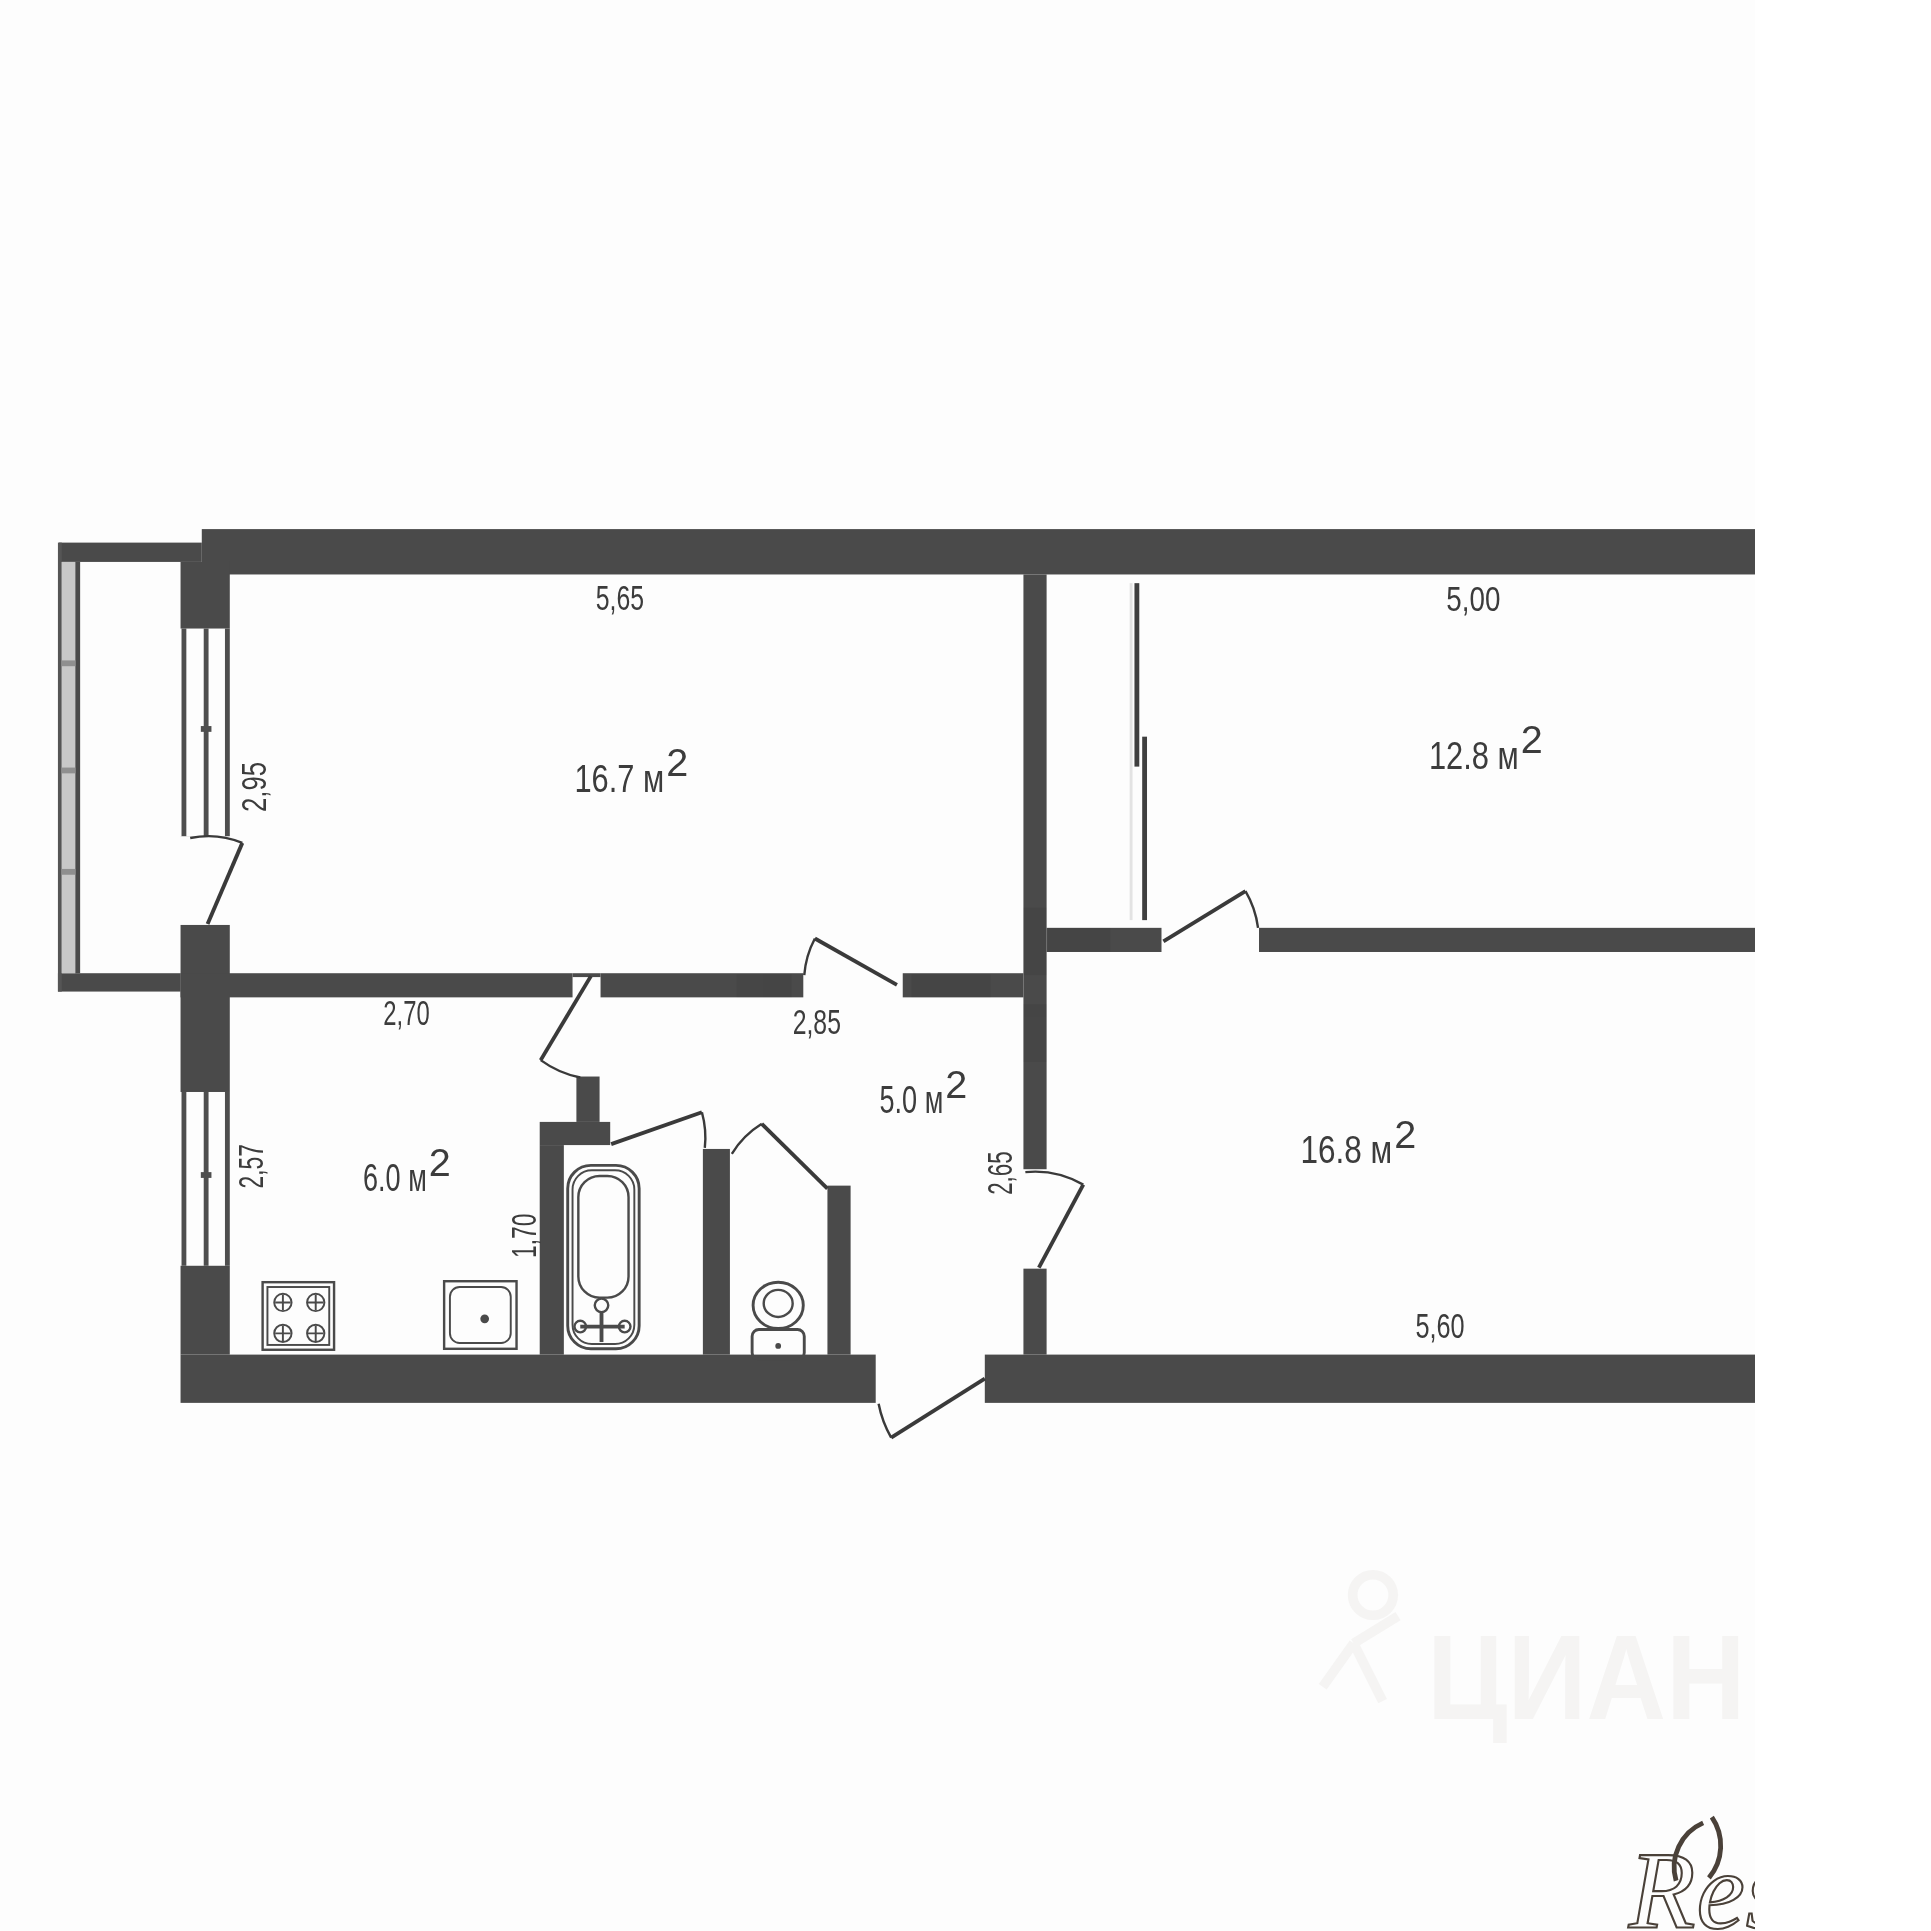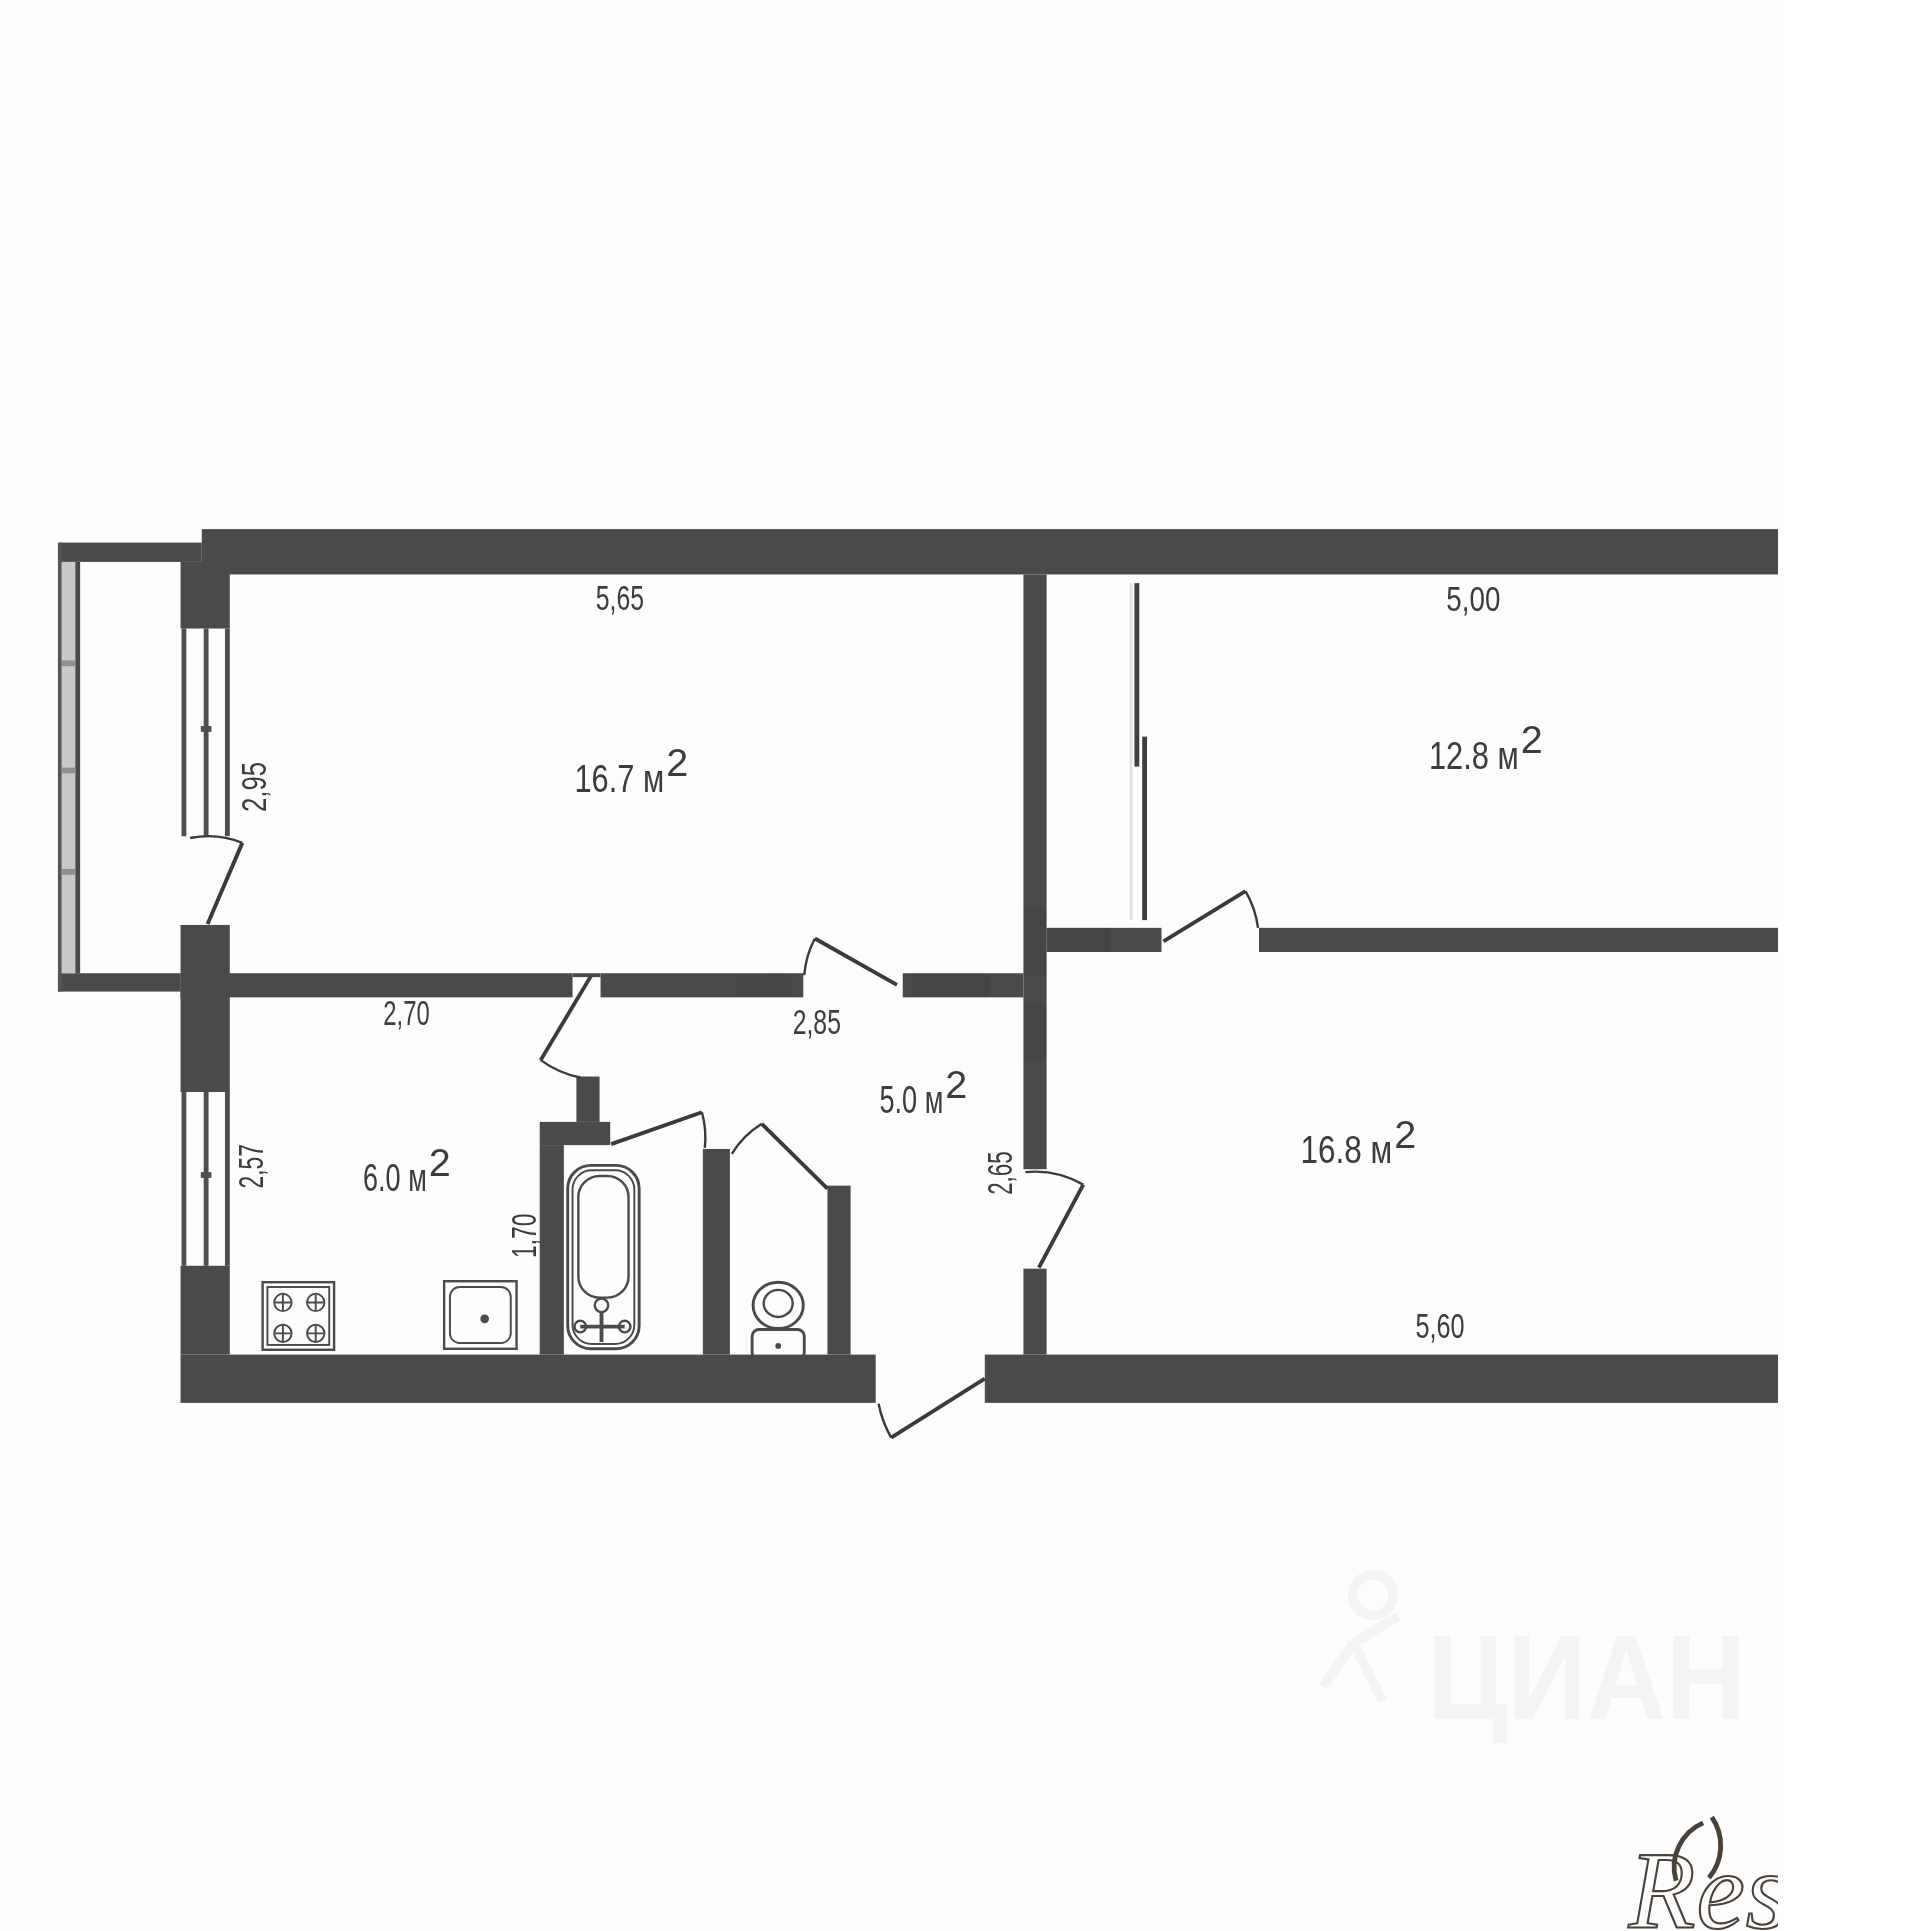--- a/index.html
+++ b/index.html
@@ -1,17 +1,17 @@
 <!DOCTYPE html>
 <html><head>
 <meta charset="utf-8">
 <style>
   html,body{margin:0;padding:0;background:#ffffff;}
   #page{position:relative;width:1755px;height:1931px;background:#f9a8d4;overflow:hidden;
-        font-family:"Liberation Sans", sans-serif;padding-left:23px;}
+        font-family:"Liberation Sans", sans-serif;}
   svg{position:absolute;left:0;top:0;filter:blur(0.4px);}
   .dim{font-family:"Liberation Sans", sans-serif;font-size:37px;fill:#3c3c3c;font-weight:400;}
   .room{font-family:"Liberation Sans", sans-serif;font-size:41px;fill:#3c3c3c;font-weight:400;}
 </style>
 </head>
 <body>
 <div id="page">
 <svg width="1931" height="1931" viewBox="0 0 2000 2000">
 
   <rect x="0" y="0" width="2000" height="2000" fill="#fdfdfd"></rect>

